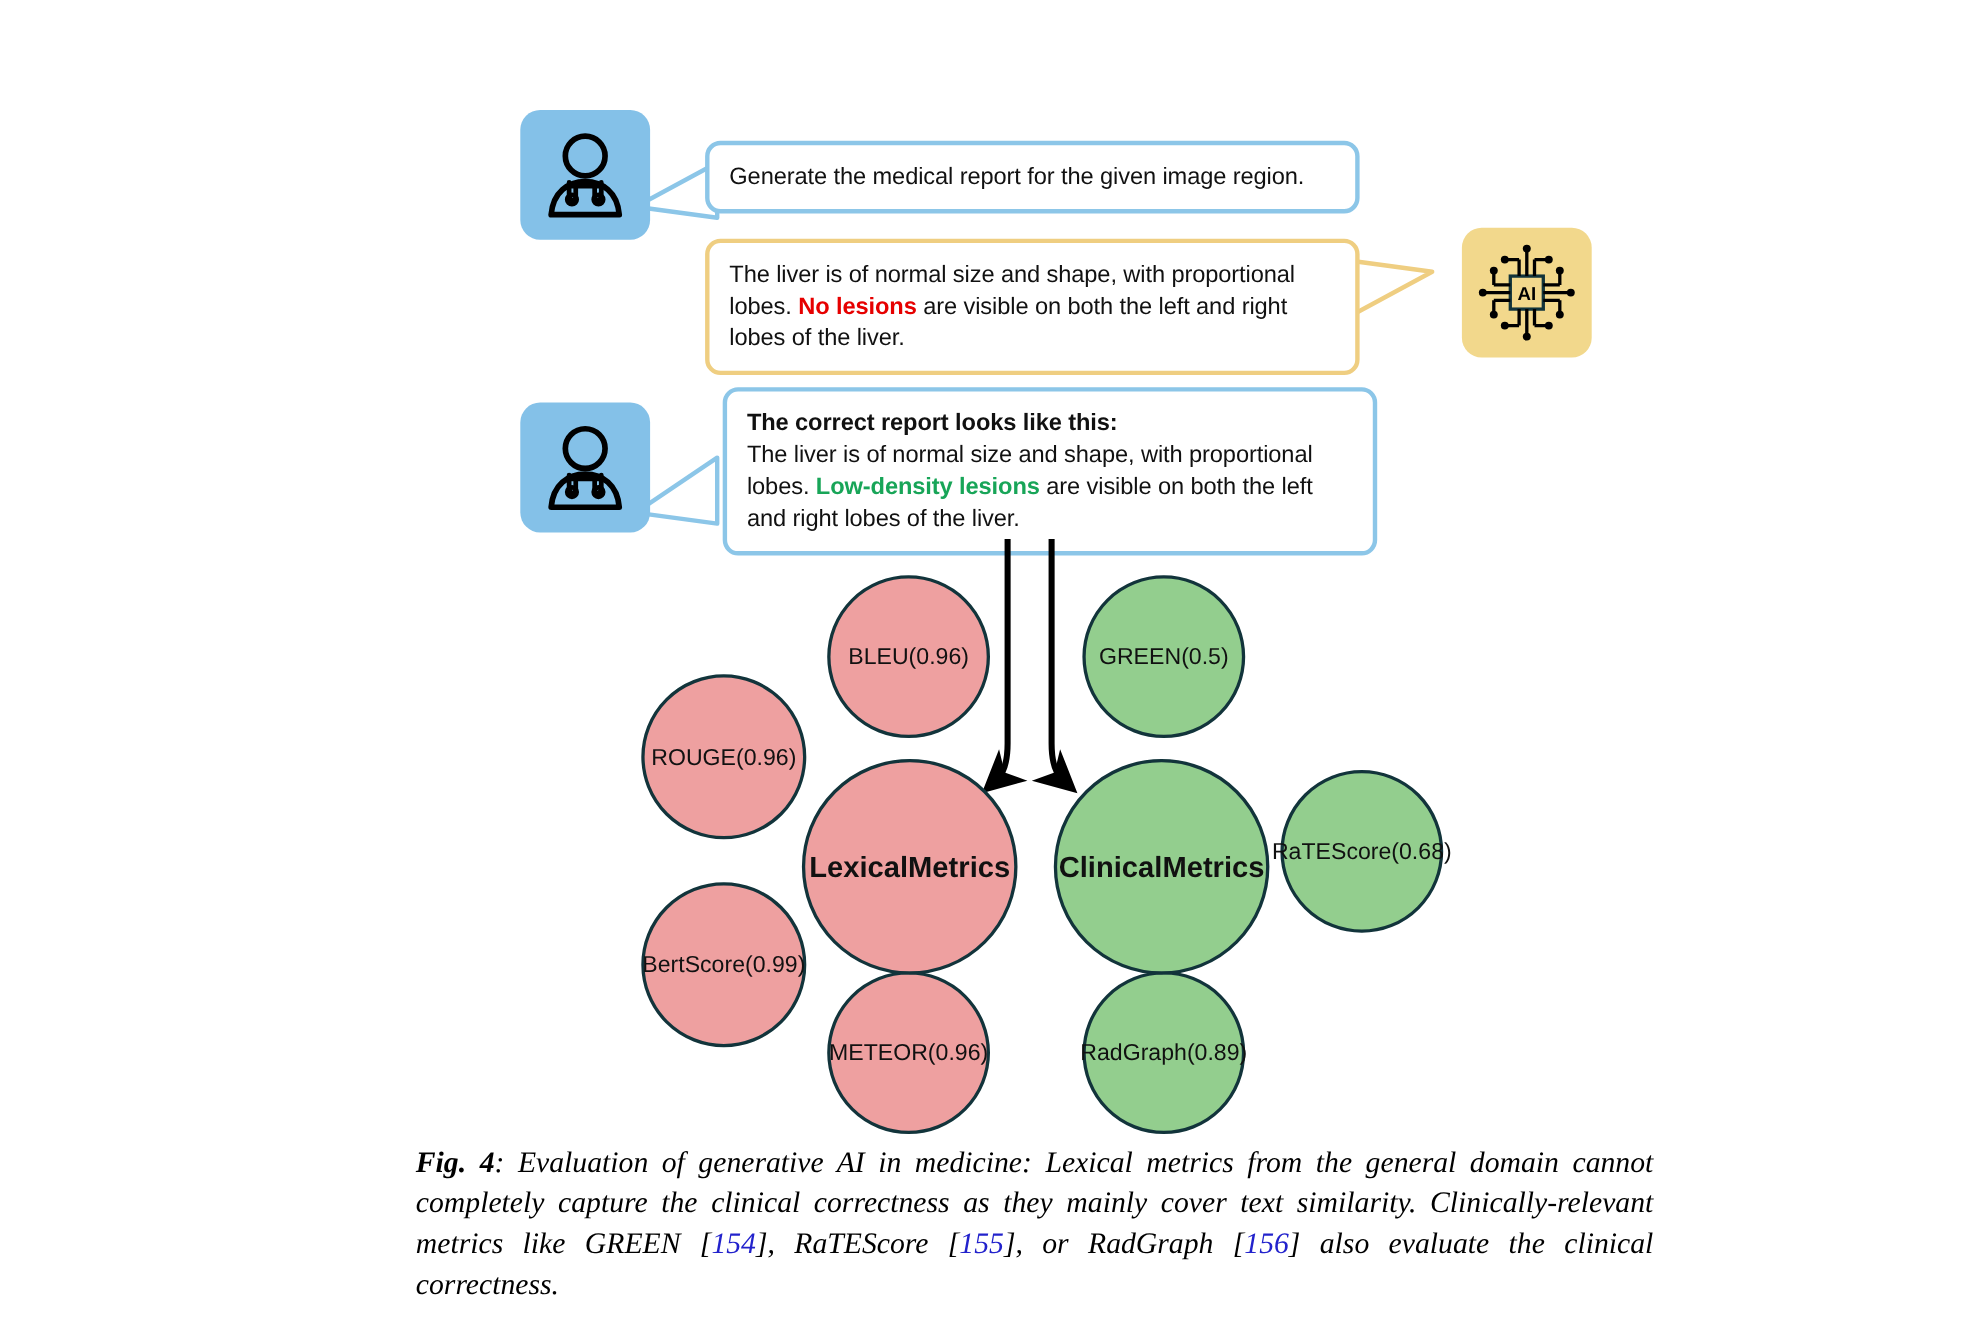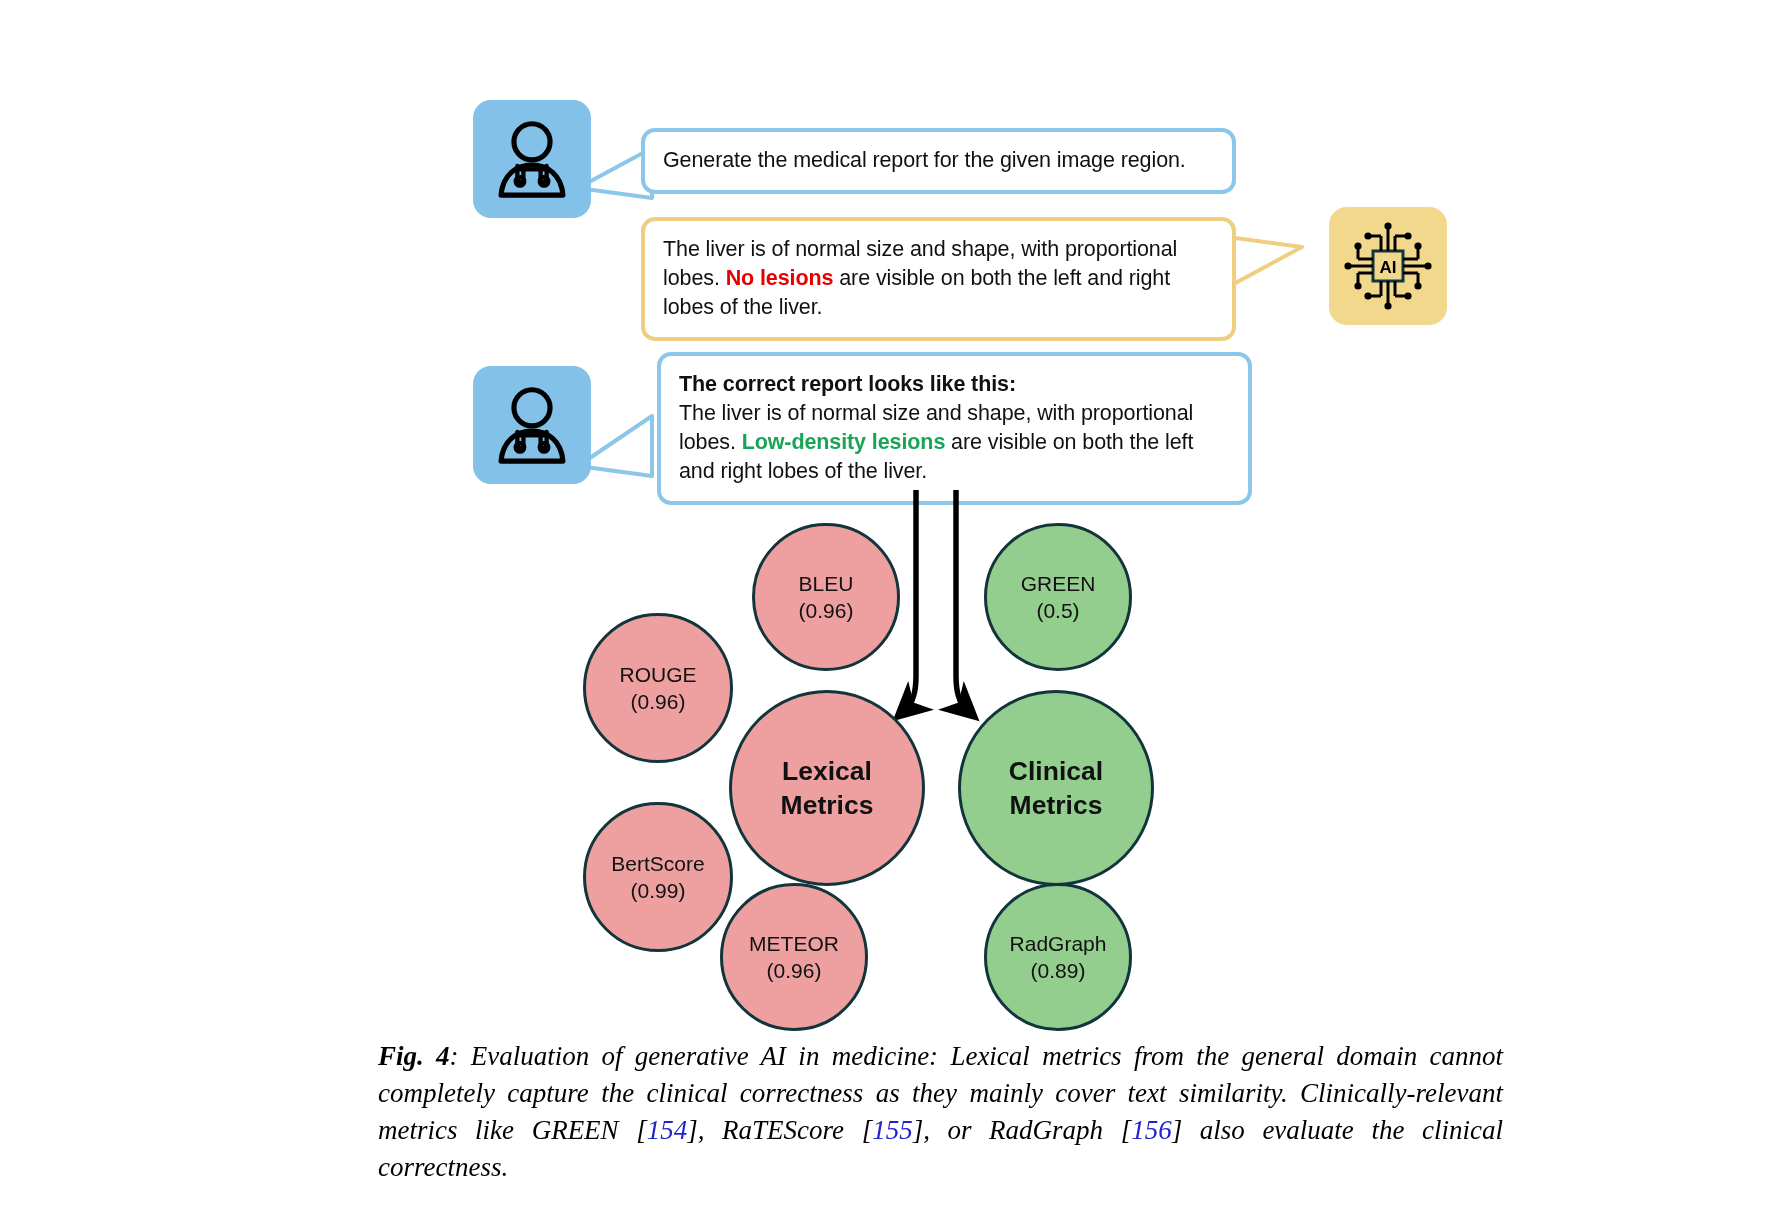--- a/index.html
+++ b/index.html
@@ -77,21 +77,21 @@
     pointer-events: none;
   }
 
   
   .node {
     position: absolute;
     box-sizing: border-box;
     border-radius: 50%;
     border: 3.5px solid #12343B;
     display: flex;
-    flex-direction: column;
+    flex-direction: row;
     align-items: center;
     justify-content: center;
     text-align: center;
     color: #111111;
     font-size: 21px;
     line-height: 27px;
   }
   .node.pink  { background: #EEA0A0; }
   .node.green { background: #93CE8E; }
   .node.hub {
@@ -234,35 +234,39 @@
   <div class="node pink" id="node-bleu" style="left:752px; top:523px; width:148px; height:148px;">
     <span class="label">BLEU</span>
     <span class="value">(0.96)</span>
   </div>
 
   <div class="node pink" id="node-bertscore" style="left:583px; top:802px; width:150px; height:150px;">
     <span class="label">BertScore</span>
     <span class="value">(0.99)</span>
   </div>
 
-  <div class="node pink" id="node-meteor" style="left:720px; top:883px; width:148px; height:148px;">
+  <div class="node pink" id="node-meteor" style="left:752px; top:883px; width:148px; height:148px;">
     <span class="label">METEOR</span>
     <span class="value">(0.96)</span>
   </div>
 
   <div class="node pink hub" id="node-lexical-hub" style="left:729px; top:690px; width:196px; height:196px;">
     <span class="label">Lexical</span>
     <span class="label">Metrics</span>
   </div>
 
   <div class="node green" id="node-green" style="left:984px; top:523px; width:148px; height:148px;">
     <span class="label">GREEN</span>
     <span class="value">(0.5)</span>
   </div>
 
+  <div class="node green" id="node-ratescore" style="left:1164px; top:700px; width:148px; height:148px;">
+    <span class="label">RaTEScore</span>
+    <span class="value">(0.68)</span>
+  </div>
 
   <div class="node green" id="node-radgraph" style="left:984px; top:883px; width:148px; height:148px;">
     <span class="label">RadGraph</span>
     <span class="value">(0.89)</span>
   </div>
 
   <div class="node green hub" id="node-clinical-hub" style="left:958px; top:690px; width:196px; height:196px;">
     <span class="label">Clinical</span>
     <span class="label">Metrics</span>
   </div>

